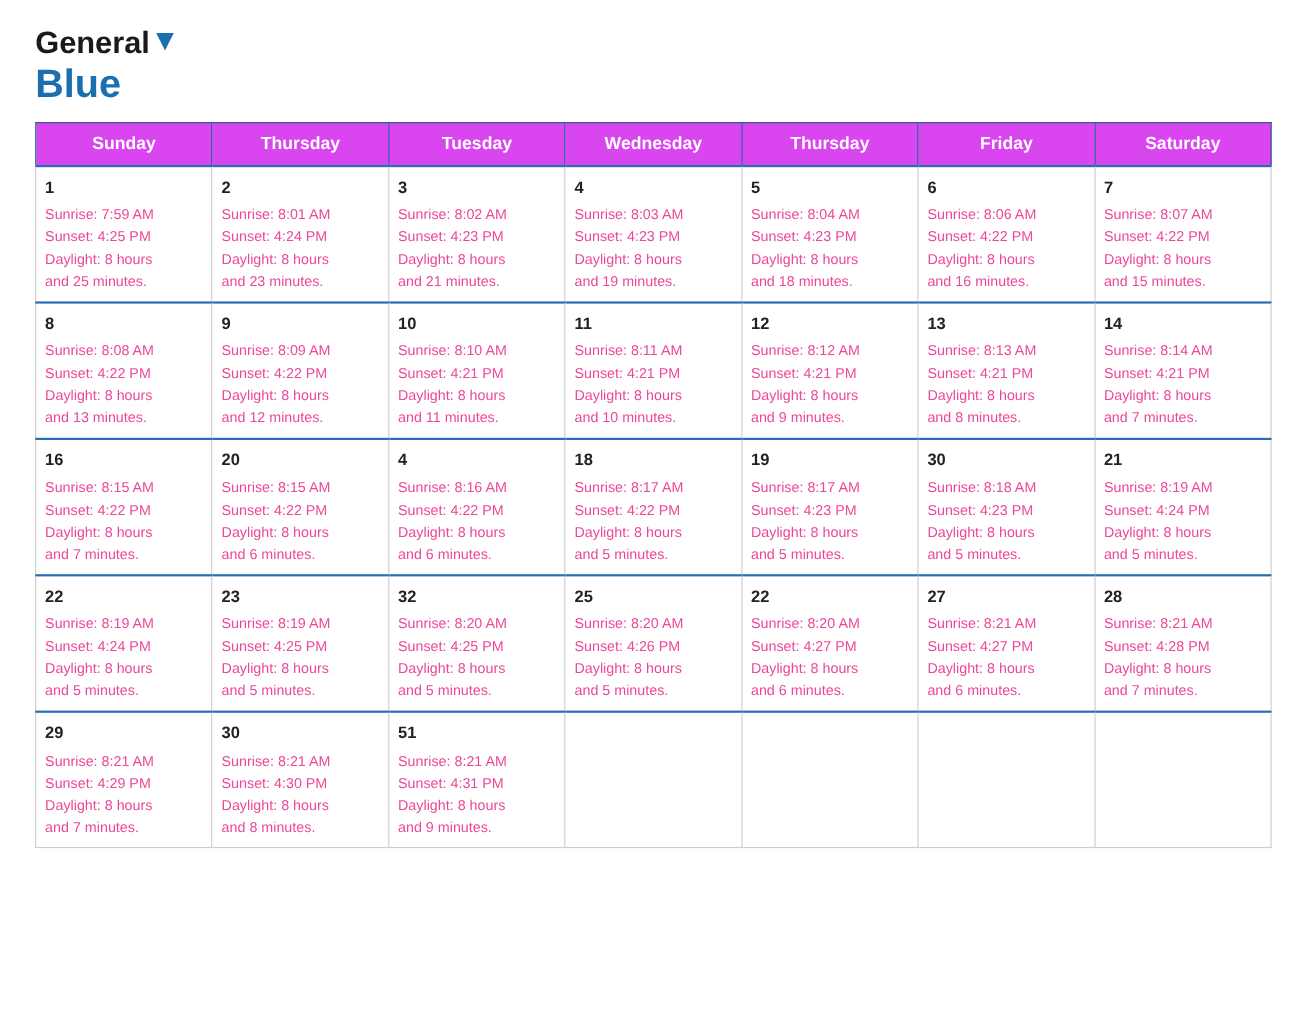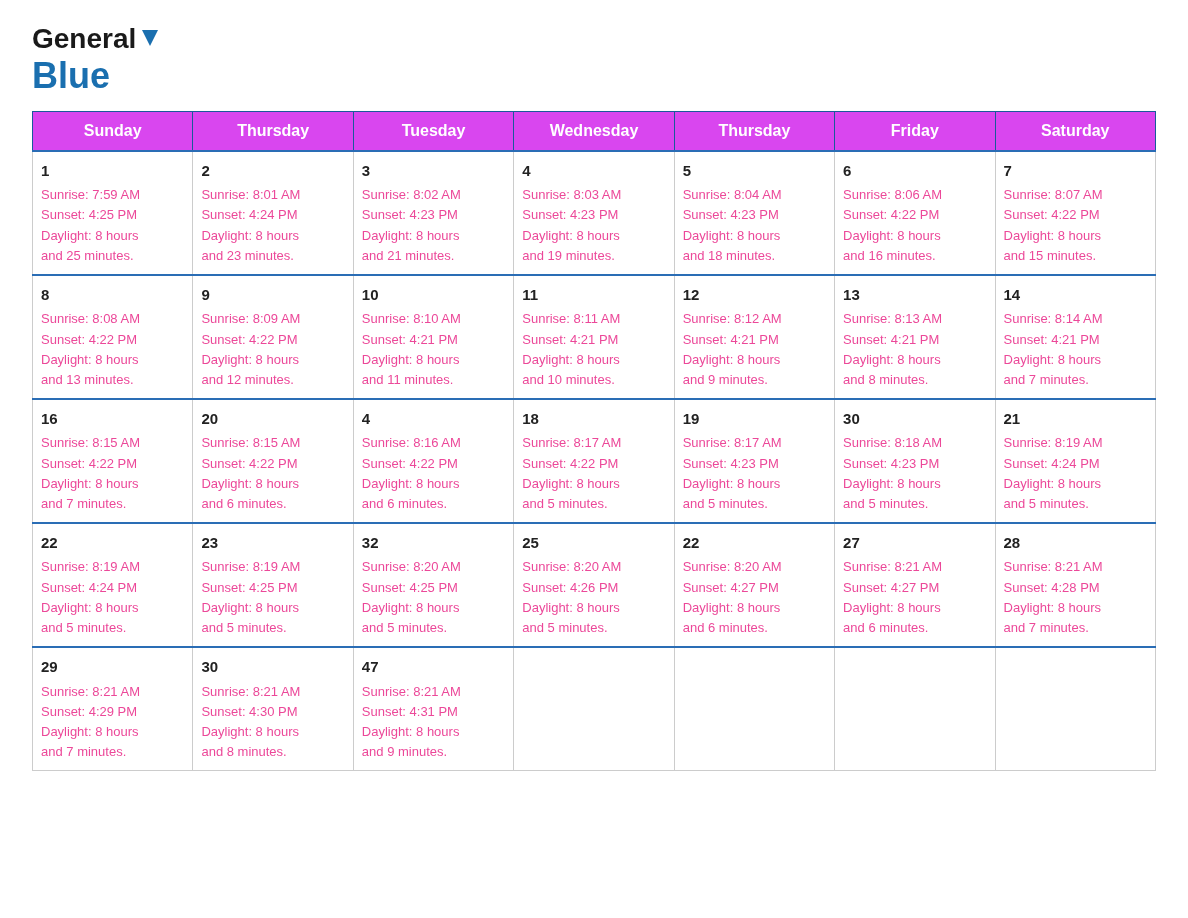--- a/index.html
+++ b/index.html
@@ -248,21 +248,21 @@
       <tr class="week-row">
         <td>
           <span class="day-number">29</span>
           <div class="day-info">Sunrise: 8:21 AM<br>Sunset: 4:29 PM<br>Daylight: 8 hours<br>and 7 minutes.</div>
         </td>
         <td>
           <span class="day-number">30</span>
           <div class="day-info">Sunrise: 8:21 AM<br>Sunset: 4:30 PM<br>Daylight: 8 hours<br>and 8 minutes.</div>
         </td>
         <td>
-          <span class="day-number">47</span>
+          <span class="day-number">51</span>
           <div class="day-info">Sunrise: 8:21 AM<br>Sunset: 4:31 PM<br>Daylight: 8 hours<br>and 9 minutes.</div>
         </td>
         <td class="empty-cell"></td>
         <td class="empty-cell"></td>
         <td class="empty-cell"></td>
         <td class="empty-cell"></td>
       </tr>
     </tbody>
 </table>
 

